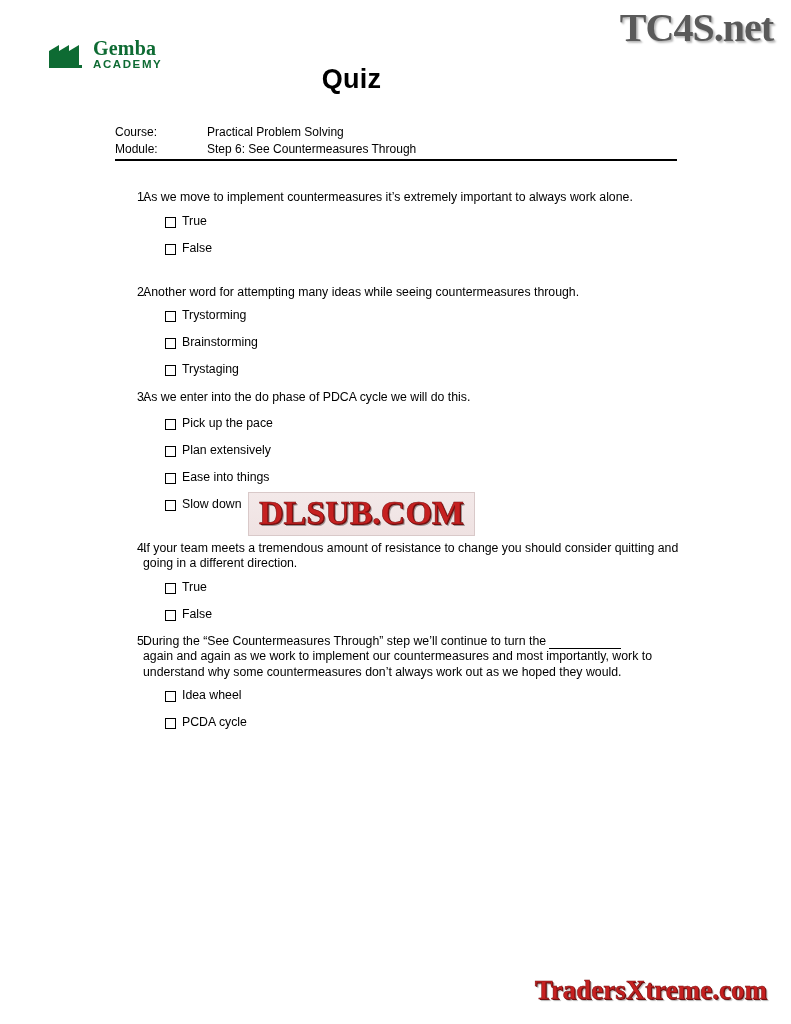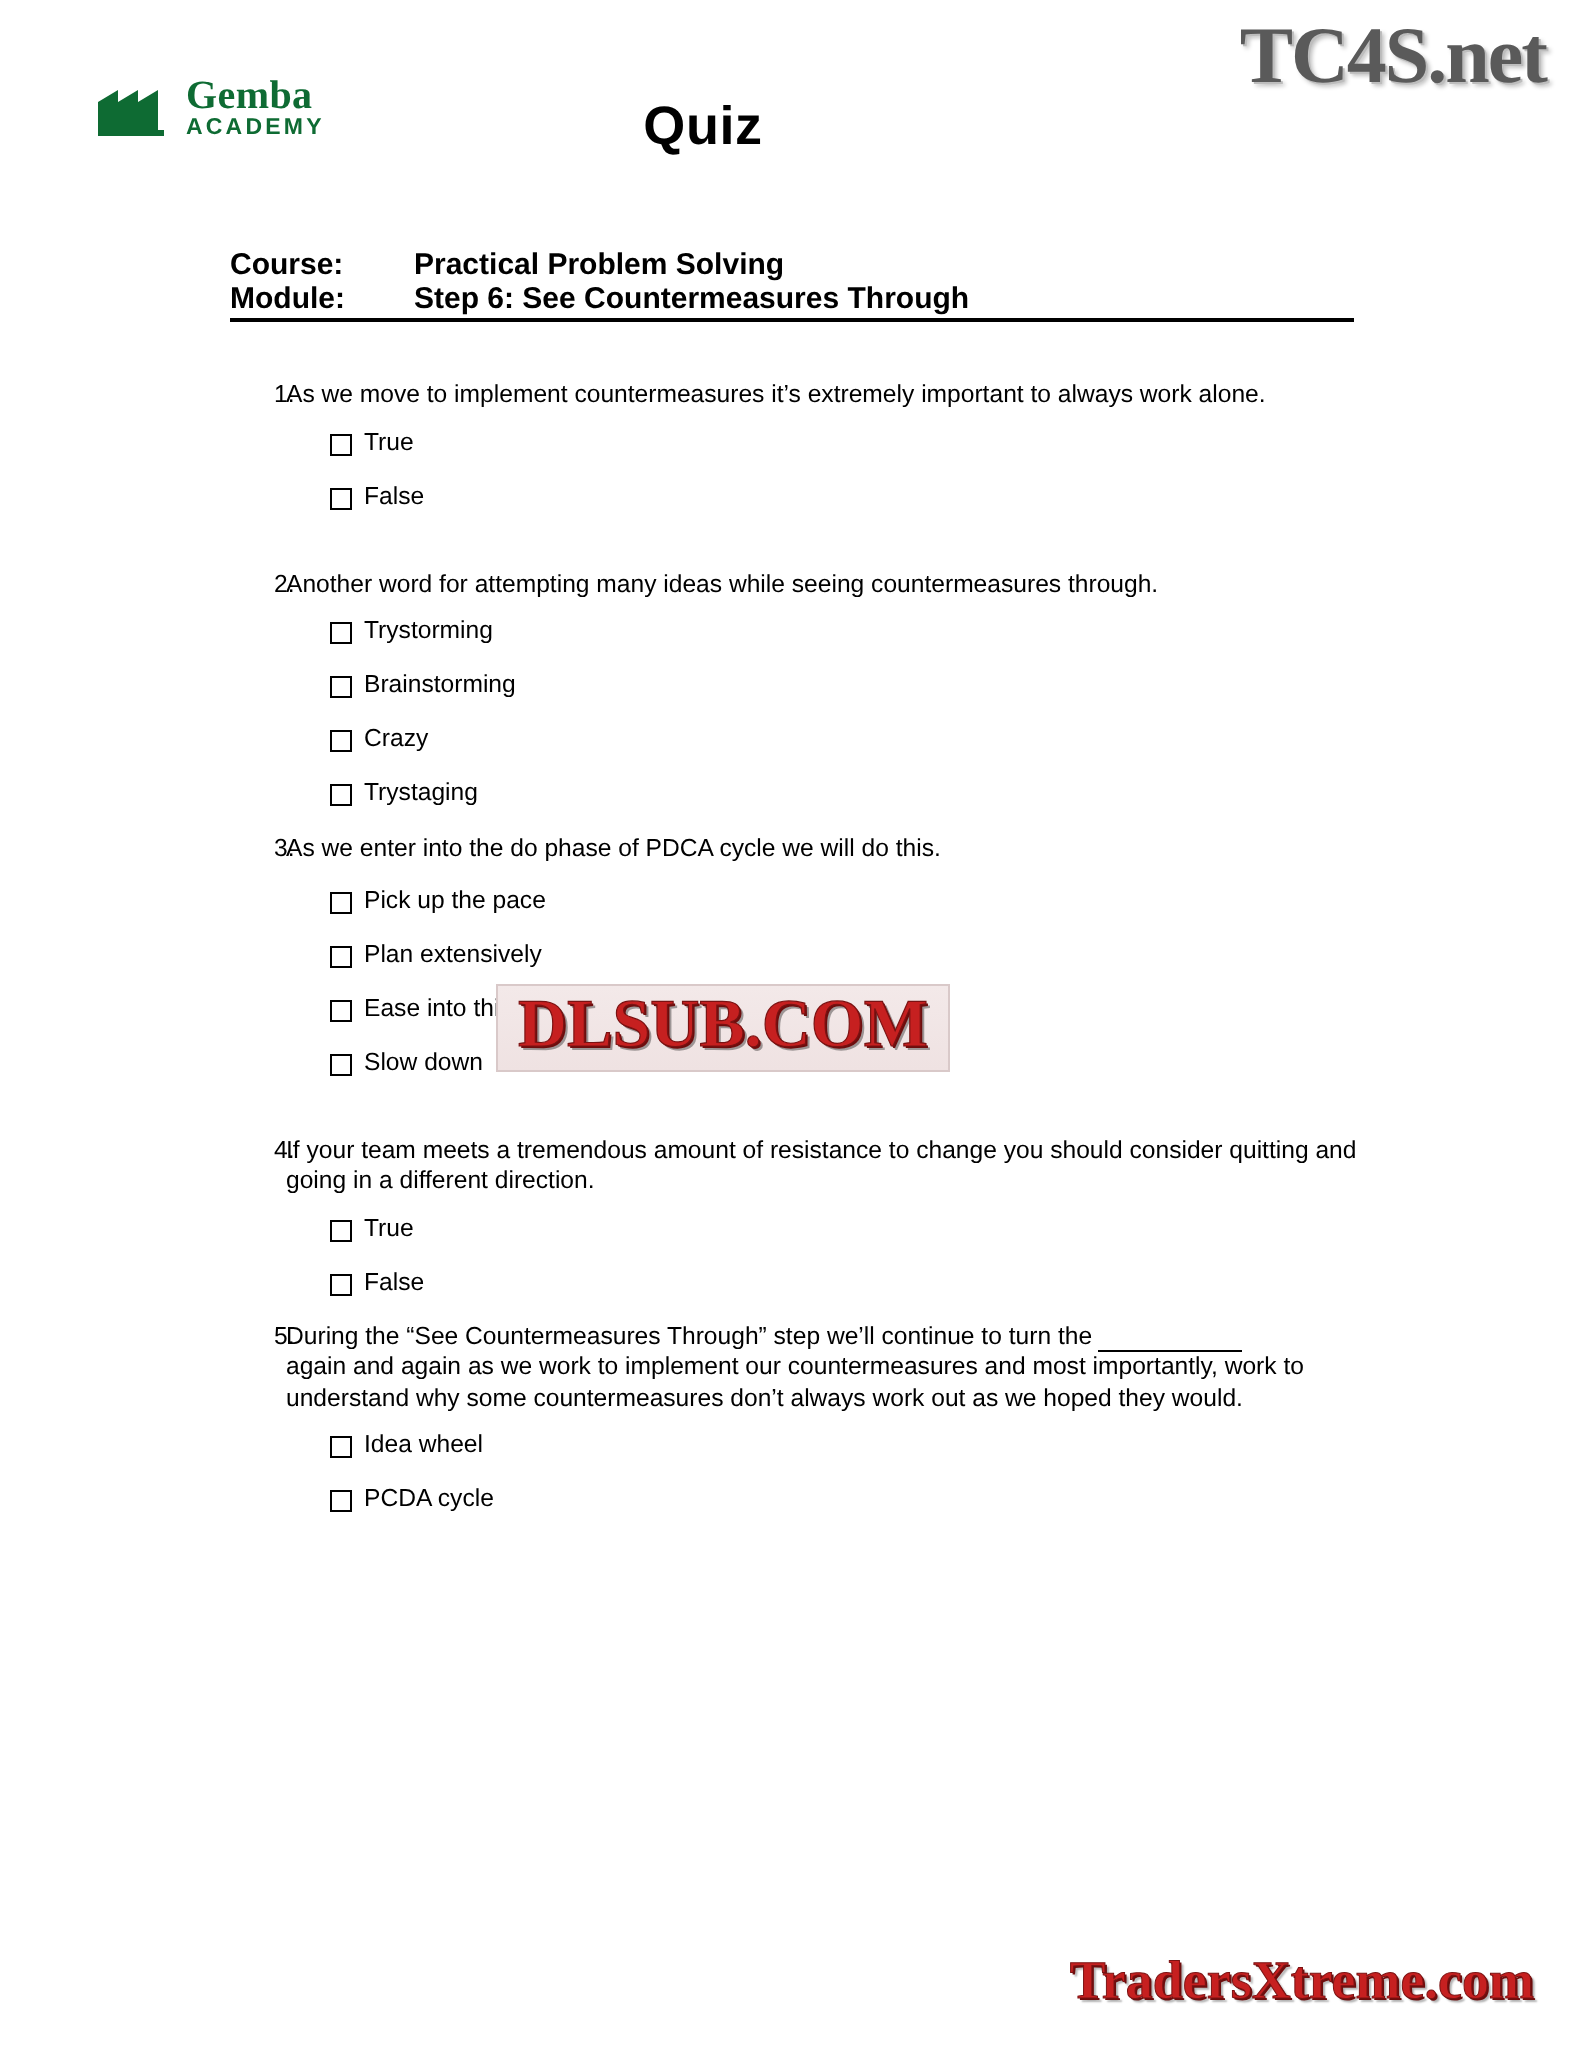--- a/index.html
+++ b/index.html
@@ -91,37 +91,36 @@
     font-weight: bold;
     font-size: 11.5px;
     color: #0e6b33;
     letter-spacing: 1.6px;
     display: block;
     margin-top: 1px;
   }
 
   .doc-title {
     position: absolute;
-    top: 48px;
+    top: 64px;
     left: 0;
     width: 703px;
     text-align: center;
     font-size: 27px;
     font-weight: bold;
     letter-spacing: 0.3px;
   }
 
   
   .meta {
     position: absolute;
     top: 124px;
     left: 115px;
     width: 562px;
-    font-size: 15px;
-    font-weight: bold;
+    font-size: 12px;
   }
   .meta-row {
     display: flex;
     line-height: 17px;
   }
   .meta-label {
     width: 92px;
     flex: 0 0 92px;
   }
   .meta-rule {
@@ -250,24 +249,20 @@
         <div class="opt">
           <span class="box"></span>
           <span>Trystorming</span>
         </div>
         <div class="opt">
           <span class="box"></span>
           <span>Brainstorming</span>
         </div>
         <div class="opt">
           <span class="box"></span>
-          <span>Crazy</span>
-        </div>
-        <div class="opt">
-          <span class="box"></span>
           <span>Trystaging</span>
         </div>
       </div>
     </div>
 
     <div class="q" style="margin-bottom:30px;">
       <div class="q-head">
         <span class="q-num">3.</span>
         <span class="q-text">As we enter into the do phase of PDCA cycle we will do this.</span>
       </div>

